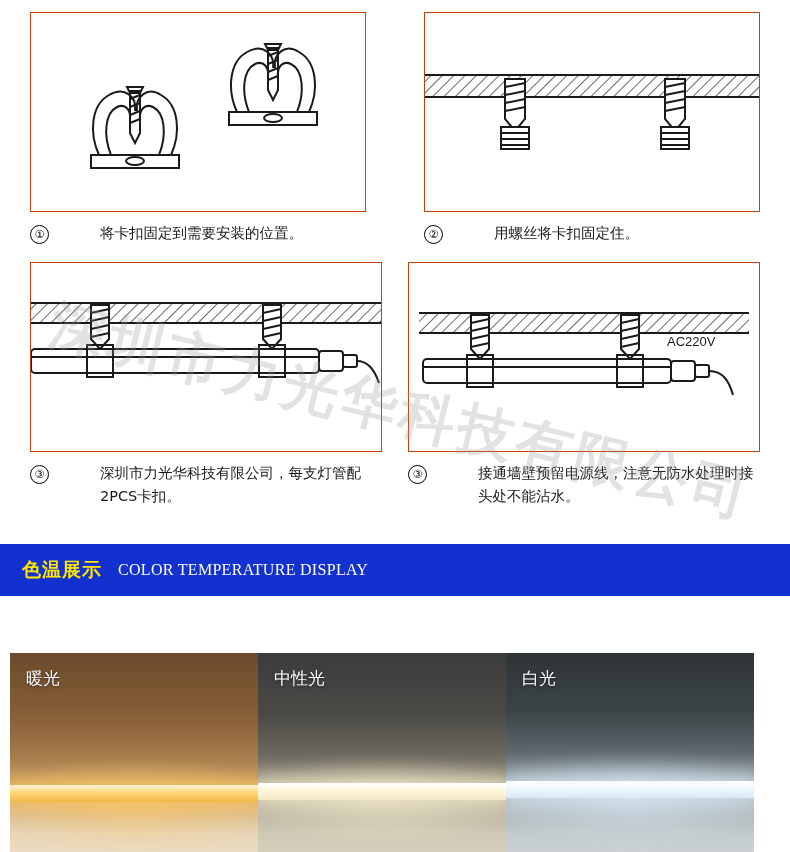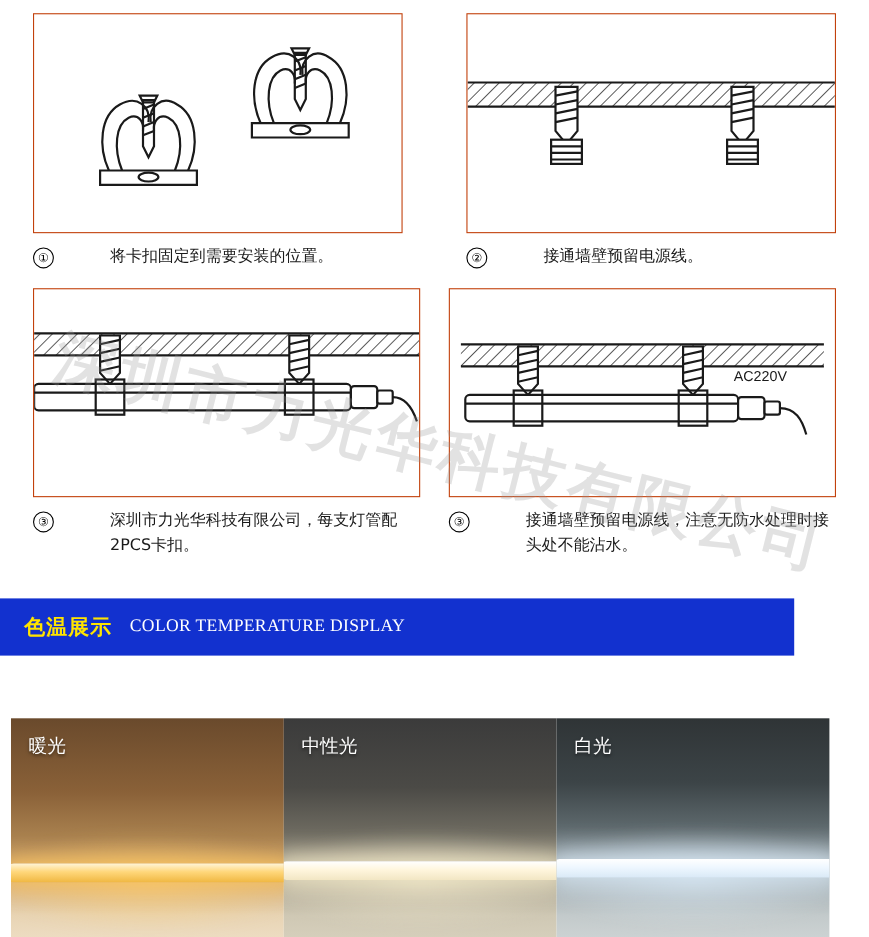--- a/index.html
+++ b/index.html
@@ -97,21 +97,21 @@
   .cap-txt { flex: 1 1 auto; margin-left: 42px; }
 
   
   .row2 .step { width: 352px; }
 
   
   .banner {
     position: absolute;
     left: 0;
     top: 544px;
-    width: 722px;
+    width: 790px;
     height: 52px;
     background: #1231cf;
     display: flex;
     align-items: center;
     padding-left: 22px;
     box-sizing: border-box;
     z-index: 8;
   }
   .banner-cn {
     color: #ffe400;
@@ -284,21 +284,21 @@
 
               <path d="M240 66 L240 106 L250 118 L260 106 L260 66 Z" fill="#fff"></path>
               <path d="M240 74 L260 70 M240 82 L260 78 M240 90 L260 86 M240 98 L260 94"></path>
               <rect x="236" y="114" width="28" height="22" fill="#fff"></rect>
               <path d="M236 120 L264 120 M236 126 L264 126 M236 132 L264 132"></path>
             </g>
           </svg>
         </div>
         <div class="step-cap">
           <span class="num">②</span>
-          <span class="cap-txt">接通墙壁预留电源线。</span>
+          <span class="cap-txt">用螺丝将卡扣固定住。</span>
         </div>
       </div>
     </div>
 
     <div class="step-row row2" style="margin-top:18px;">
 
       <div class="step">
         <div class="step-img h2">
           <svg width="350" height="188" viewBox="0 0 350 188">
             <defs>

